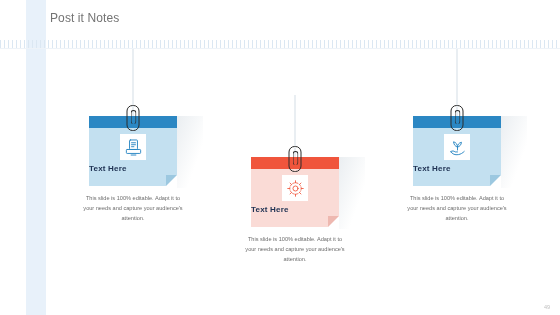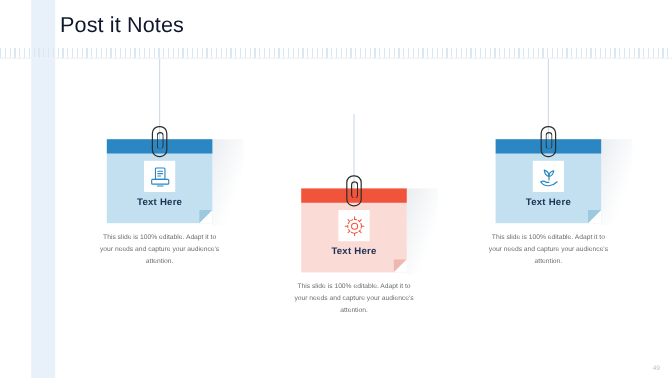--- a/index.html
+++ b/index.html
@@ -23,22 +23,22 @@
     width: 20px;
     height: 315px;
     background: #e8f1fa;
   }
 
   
   .slide-title {
     position: absolute;
     left: 50px;
     top: 11px;
-    font-size: 18px;
-    color: #0f172a;
+    font-size: 12px;
+    color: #737373;
     letter-spacing: .1px;
     white-space: nowrap;
   }
 
   
   .ruler {
     position: absolute;
     left: 0;
     top: 40px;
     width: 560px;
@@ -143,21 +143,20 @@
     justify-content: center;
     z-index: 4;
   }
   .icon-tile svg { display: block; }
 
   .note-label {
     position: absolute;
     left: 0;
     top: 36px;
     width: 88px;
-    text-align: center;
     font-size: 8px;
     font-weight: bold;
     color: #203354;
     letter-spacing: .2px;
     z-index: 4;
   }
 
   .note-desc {
     position: absolute;
     width: 104px;

